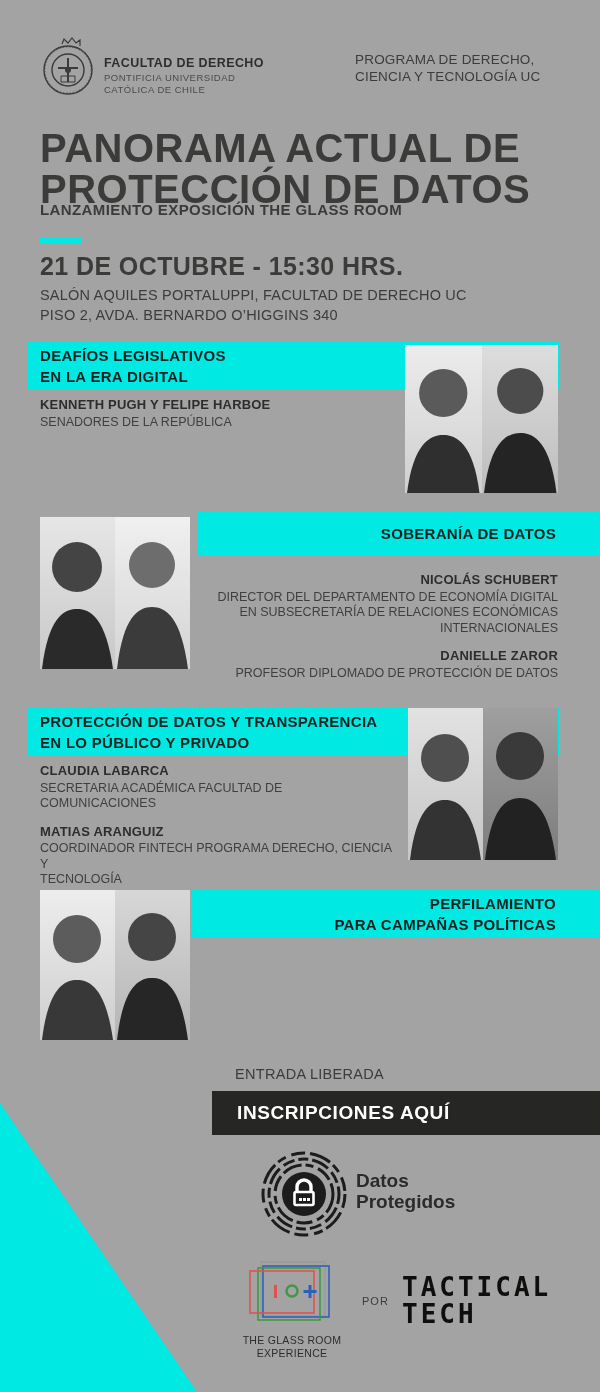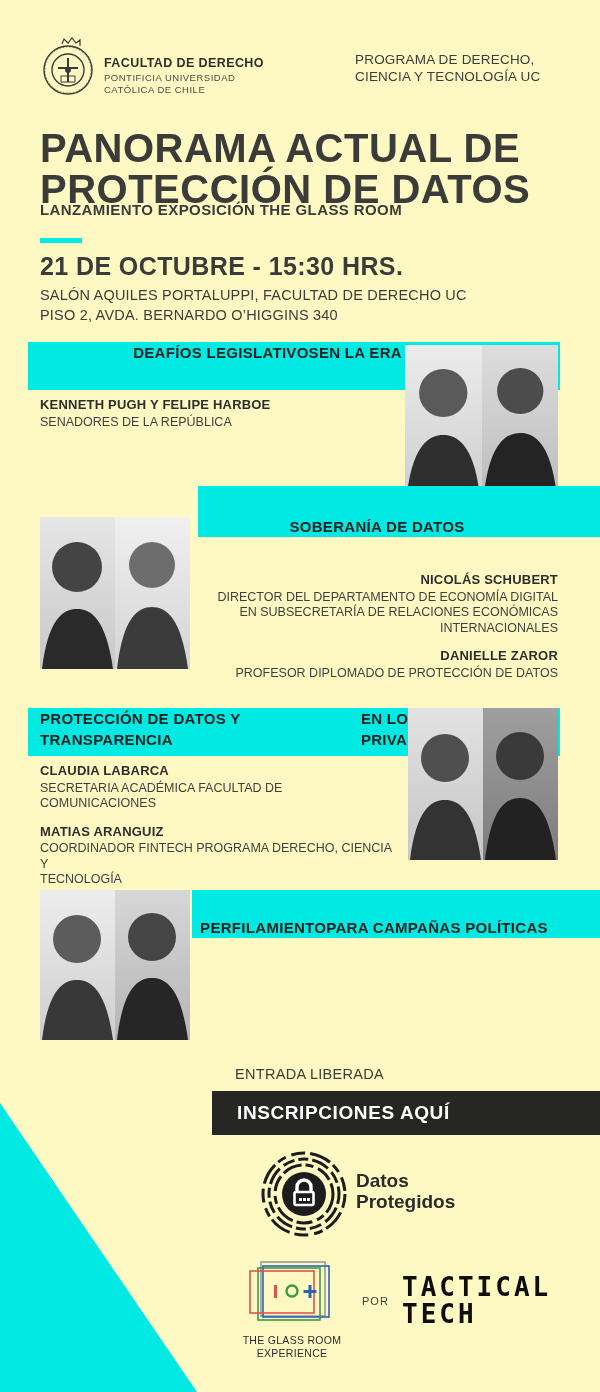--- a/index.html
+++ b/index.html
@@ -1,37 +1,37 @@
 <!DOCTYPE html>
 <html lang="es" style="--accent: #00e9e3; --bar: #262624;"><head>
 <meta charset="utf-8">
 <style>
   html,body{margin:0;padding:0;background:#fff;}
   .poster{
-    position:relative;width:600px;height:1392px;background:#fef9c3;
+    position:relative;width:600px;height:1392px;background:#a3a3a3;
     font-family:"Liberation Sans",sans-serif;color:#3c3c3b;overflow:hidden;
   }
   .abs{position:absolute;}
 
   
   .faculty-name{font-size:12.5px;font-weight:bold;color:#2e2e2d;letter-spacing:.4px;}
   .faculty-sub{font-size:9.5px;color:#4a4a49;letter-spacing:.5px;line-height:12px;margin-top:2px;}
   .program{font-size:13.5px;line-height:16.5px;color:#3c3c3b;letter-spacing:.2px;}
 
   
   .title-line{font-size:40px;font-weight:bold;color:#3b3b3a;letter-spacing:.5px;line-height:41px;}
   .subtitle{font-size:15px;font-weight:bold;color:#3b3b3a;letter-spacing:.4px;}
   .dash{background:var(--accent,#00e9e3);width:42px;height:5px;}
 
   .date{font-size:25px;font-weight:bold;color:#3b3b3a;letter-spacing:.4px;}
   .venue{font-size:14.5px;line-height:19.5px;color:#3c3c3b;letter-spacing:.2px;}
 
   
   .banner{
-    background:var(--accent,#00e9e3);display:flex;justify-content:center;
+    background:var(--accent,#00e9e3);display:flex;flex-direction:column;justify-content:center;
     font-size:15px;font-weight:bold;color:#17211f;letter-spacing:.3px;line-height:21px;
   }
   .banner.left{padding-left:12px;}
   .banner.right{align-items:flex-end;padding-right:44px;text-align:right;}
 
   
   .speakers{font-size:12.5px;line-height:15.5px;color:#3f3f3e;}
   .speakers.right{text-align:right;}
   .sp-name{font-size:13px;font-weight:bold;color:#2d2d2c;letter-spacing:.2px;margin-bottom:2px;}
   .sp-gap{margin-top:12px;}
@@ -125,21 +125,21 @@
           <path d="M2 152 C8 102 23 92 37 92 C51 92 66 102 73 152 Z" fill="#2a2a2a"></path>
         </svg>
     </div>
     <div class="person" style="background:linear-gradient(#f0f0f0,#d4d4d4);">
       <svg viewBox="0 0 75 152" preserveAspectRatio="none">
           <circle cx="37" cy="48" r="23" fill="#6d6d6d"></circle>
           <path d="M2 152 C8 100 23 90 37 90 C51 90 66 100 73 152 Z" fill="#3b3b3b"></path>
         </svg>
     </div>
   </div>
-  <div class="abs banner right" style="left:198px;top:486px;width:358px;height:51px;">
+  <div class="abs banner right" style="left:198px;top:511px;width:358px;height:44px;">
     <div>SOBERANÍA DE DATOS</div>
   </div>
   <div class="abs speakers right" style="left:190px;top:572px;width:368px;">
     <div class="sp-name">NICOLÁS SCHUBERT</div>
     <div>DIRECTOR DEL DEPARTAMENTO DE ECONOMÍA DIGITAL</div>
     <div>EN SUBSECRETARÍA DE RELACIONES ECONÓMICAS</div>
     <div>INTERNACIONALES</div>
     <div class="sp-name sp-gap">DANIELLE ZAROR</div>
     <div>PROFESOR DIPLOMADO DE PROTECCIÓN DE DATOS</div>
   </div>

